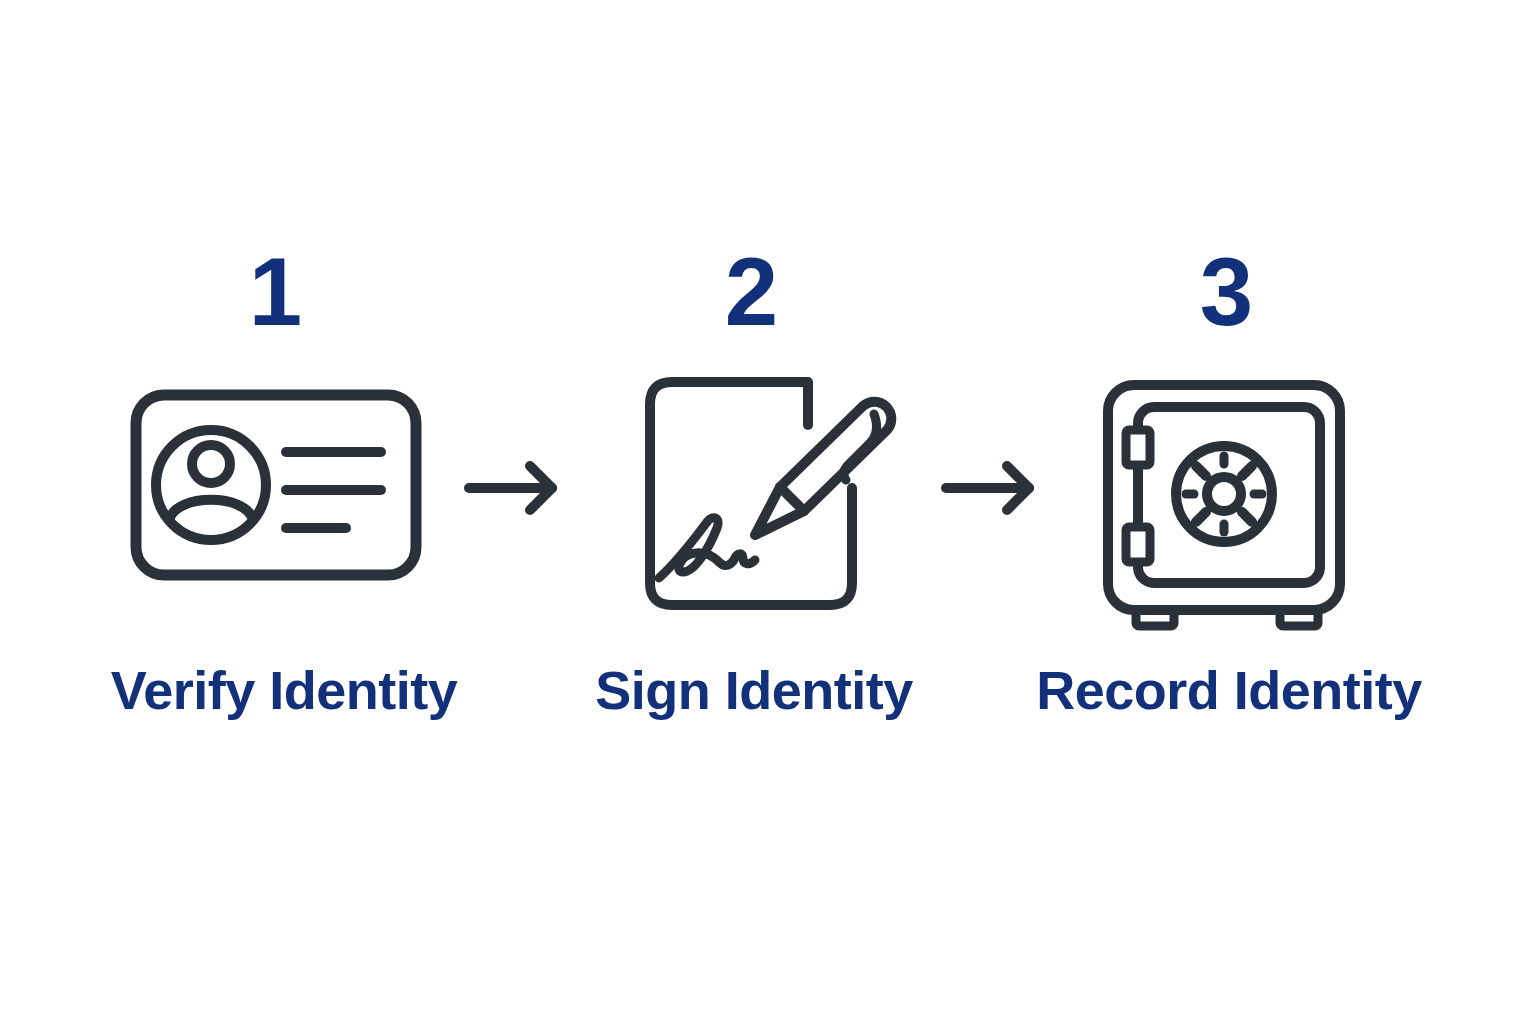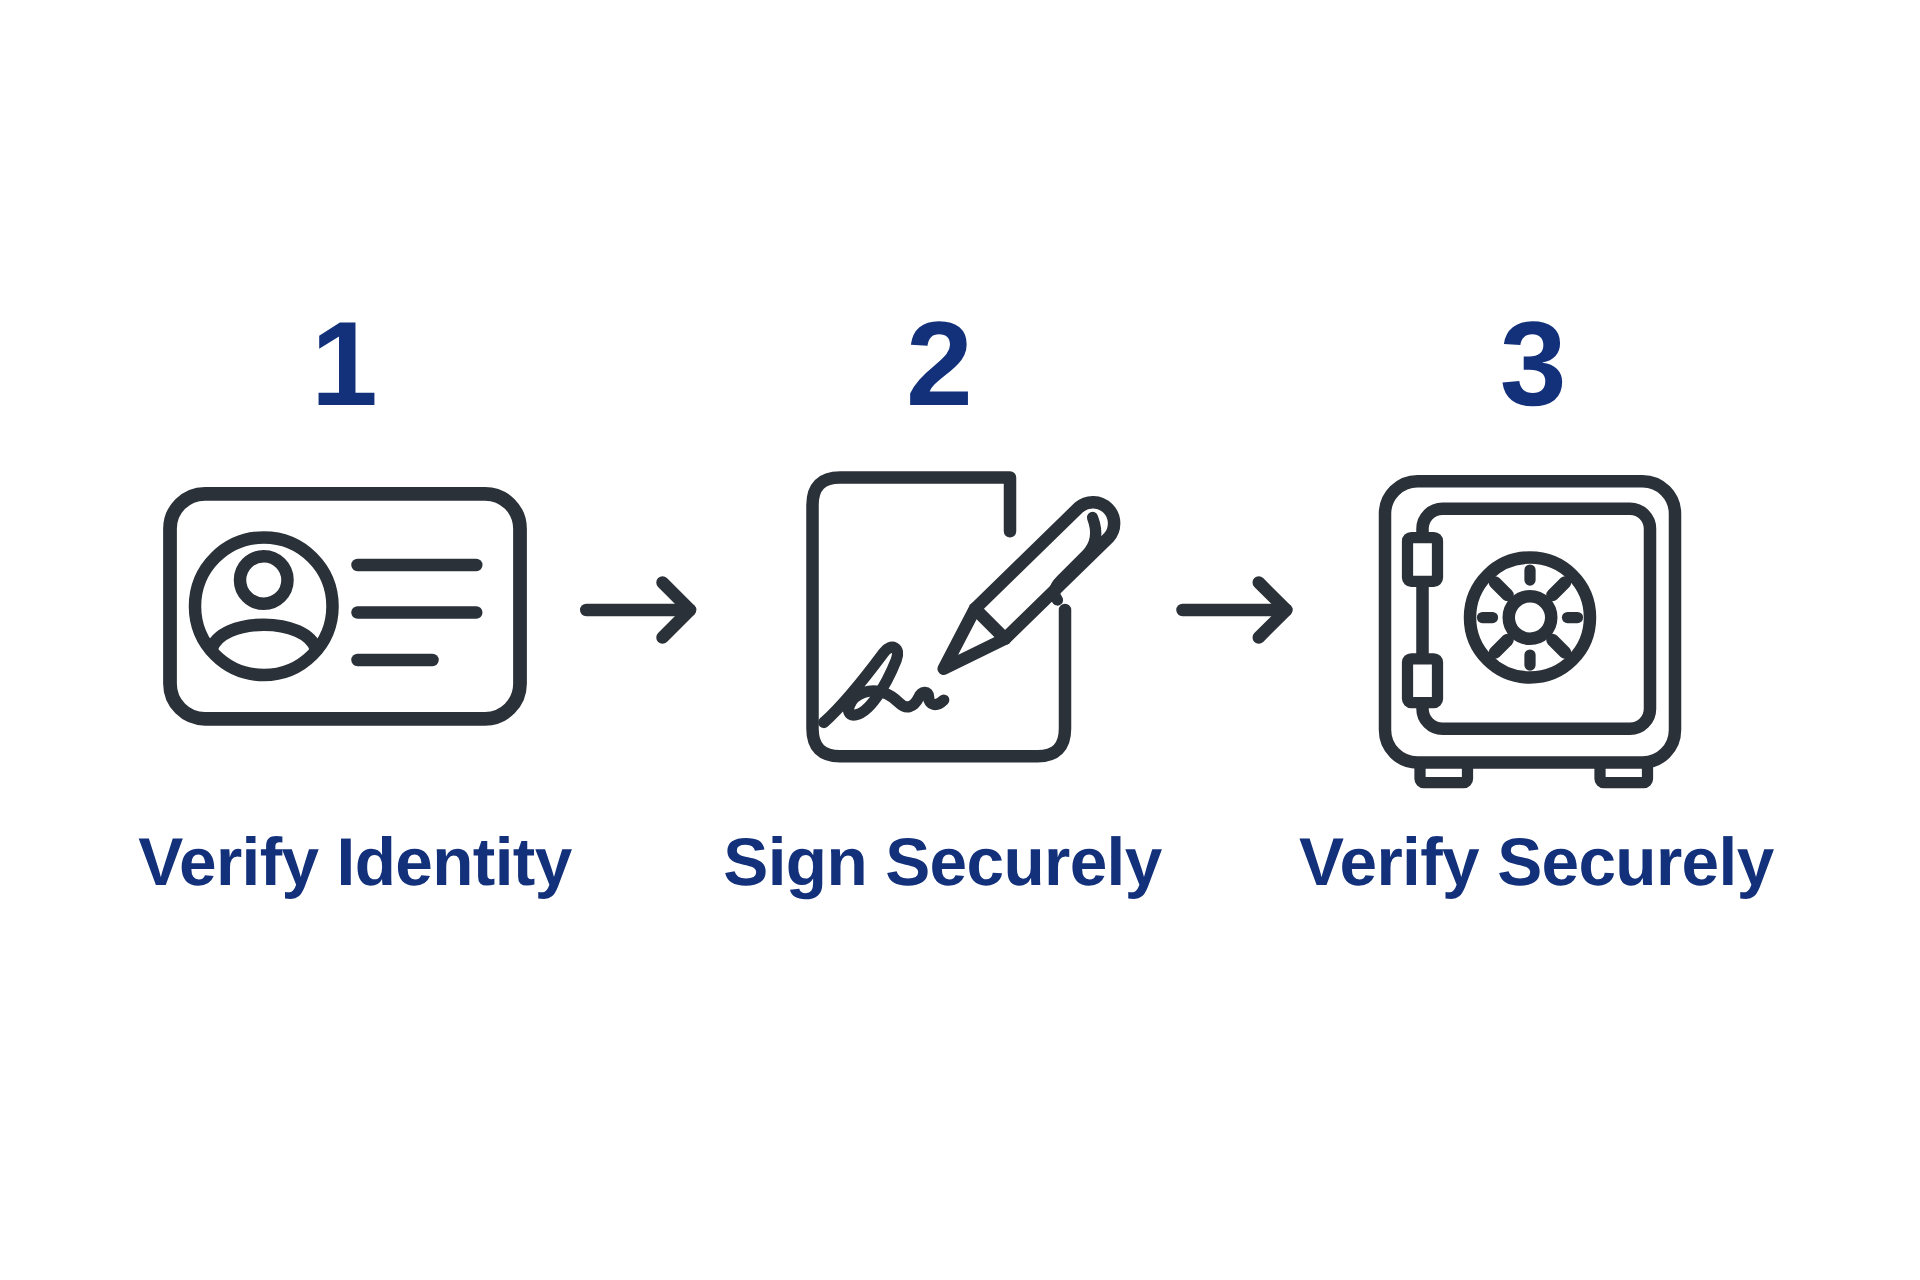--- a/index.html
+++ b/index.html
@@ -108,16 +108,16 @@
       <line x1="93" y1="142" x2="103" y2="132"></line>
       <line x1="149" y1="142" x2="139" y2="132"></line>
       <line x1="121" y1="76" x2="121" y2="84" stroke-width="9"></line>
       <line x1="121" y1="152" x2="121" y2="144" stroke-width="9"></line>
       <line x1="159" y1="114" x2="151" y2="114" stroke-width="9"></line>
       <line x1="83" y1="114" x2="91" y2="114" stroke-width="9"></line>
     </svg>
   </div>
 
   <div class="step-label l1">Verify Identity</div>
-  <div class="step-label l2">Sign Securely</div>
-  <div class="step-label l3">Verify Securely</div>
+  <div class="step-label l2">Sign Identity</div>
+  <div class="step-label l3">Record Identity</div>
 
 </div>
 
 </body></html>

